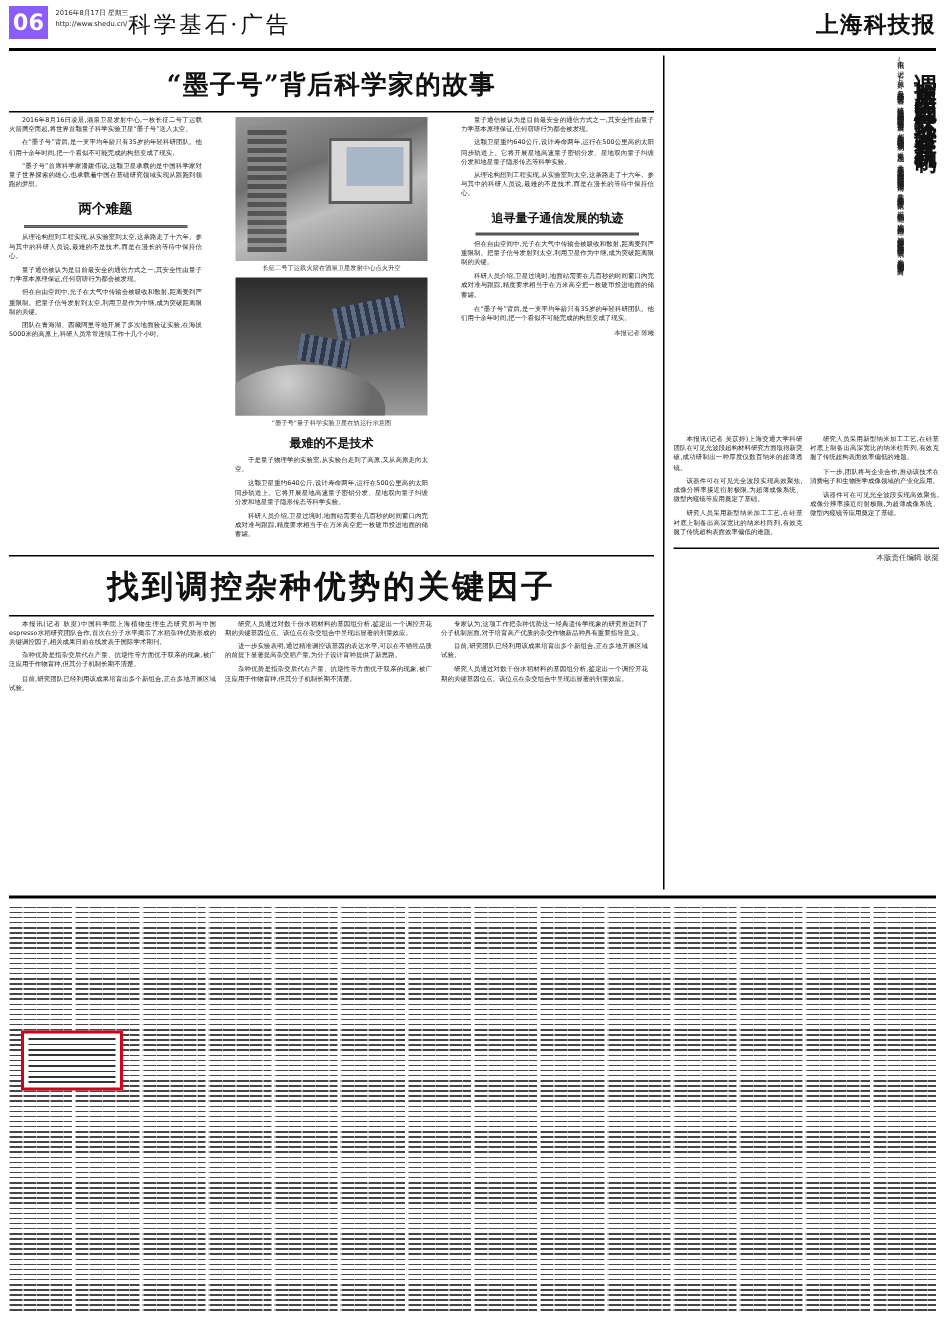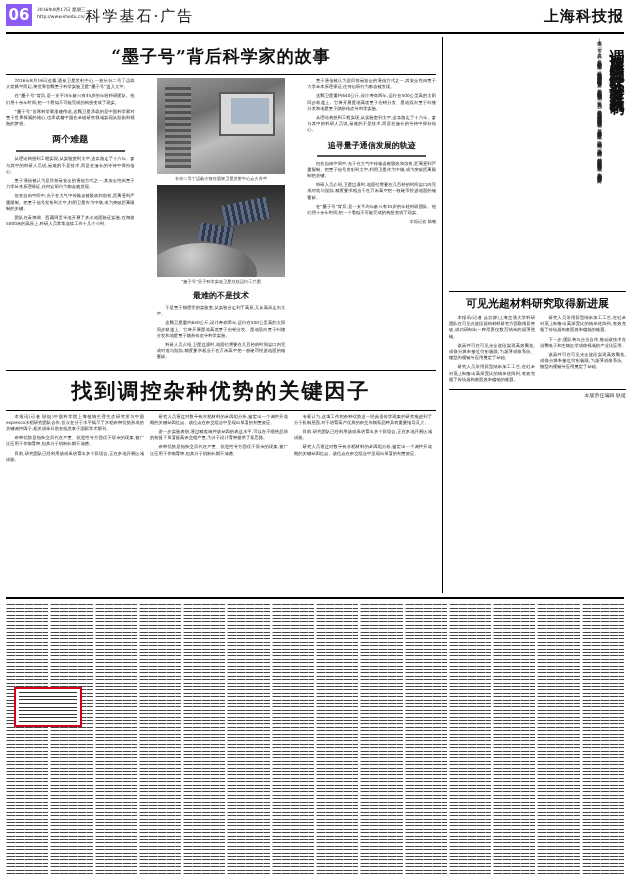--- a/index.html
+++ b/index.html
@@ -238,21 +238,20 @@
         </div>
       </div>
     </div>
 
     <div class="right-zone">
       <div class="v-head">
         <div class="v-body">本报讯(记者 吴苡婷)复旦大学脑科学研究院日前宣布,该校科研团队在大脑皮层中间神经元环路发育机制研究中取得重要进展,相关论文发表于国际神经科学领域权威期刊。研究人员发现,一类此前未被充分关注的信号分子在中间神经元的迁移与成熟过程中发挥关键作用,其异常表达会导致神经环路连接紊乱,进而影响认知功能。该发现为理解自闭症、精神分裂症等神经发育性疾病的发病机理提供了新线索,也为相关药物靶点的筛选开辟了新方向。</div>
         <div class="v-title">调控脑皮层中间神经元环路发育有新机制</div>
       </div>
 
-      <div class="r-head">可见光超材料研究取得新进展</div>
       <div class="r-cols">
         <div class="r-col">
           <div class="txt">
             <p>本报讯(记者 吴苡婷)上海交通大学科研团队在可见光波段超构材料研究方面取得新突破,成功研制出一种厚度仅数百纳米的超薄透镜。</p>
             <p>该器件可在可见光全波段实现高效聚焦,成像分辨率接近衍射极限,为超薄成像系统、微型内窥镜等应用奠定了基础。</p>
             <p>研究人员采用新型纳米加工工艺,在硅基衬底上制备出高深宽比的纳米柱阵列,有效克服了传统超构表面效率偏低的难题。</p>
           </div>
         </div>
         <div class="r-col">
           <div class="txt">

